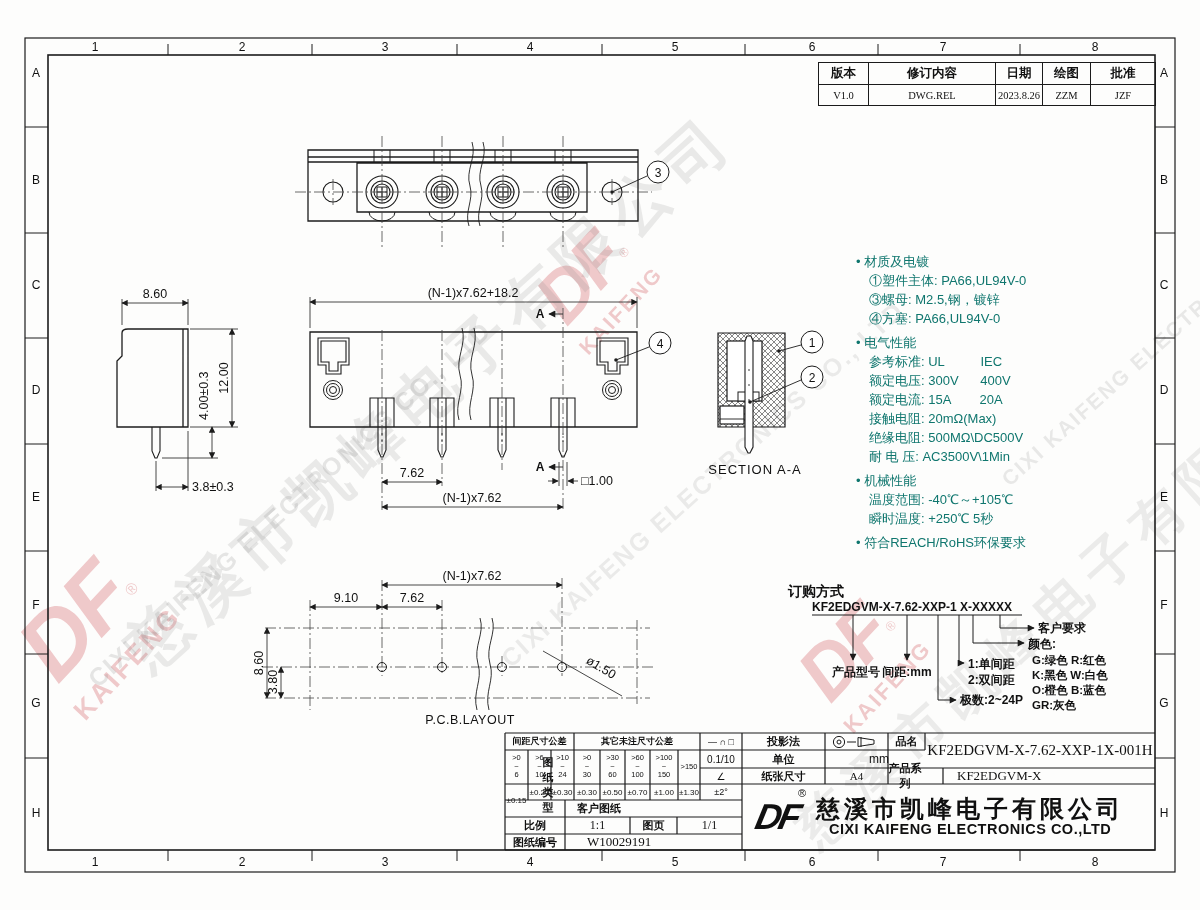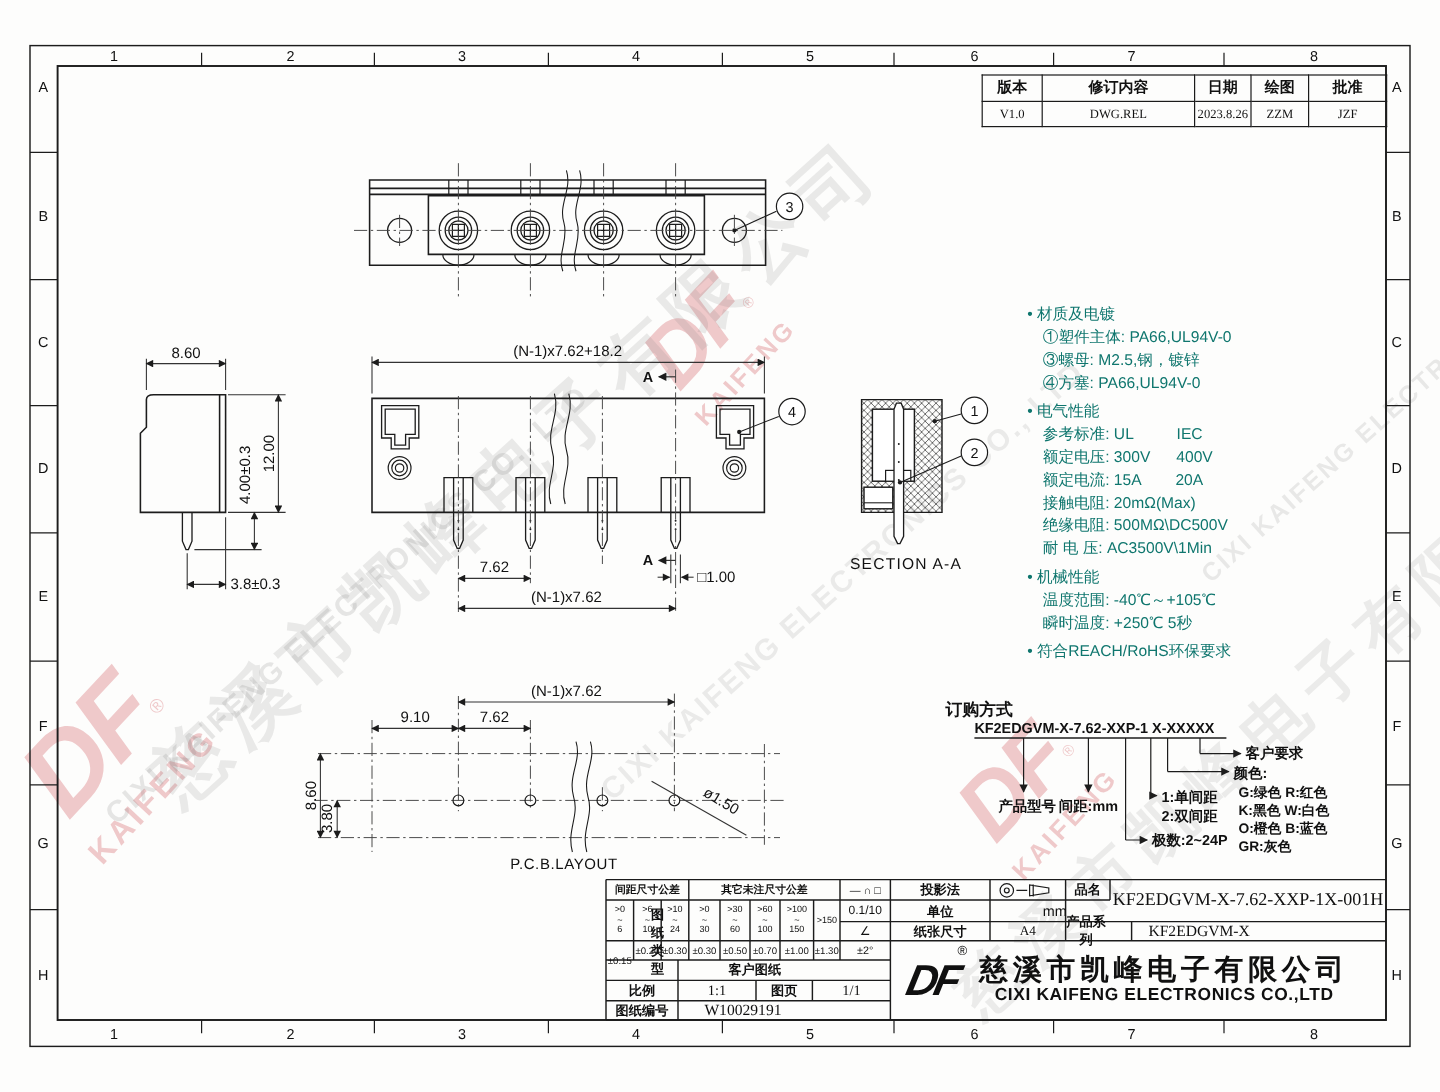--- a/index.html
+++ b/index.html
@@ -351,21 +351,21 @@
   <div class="cell" style="left:528px;top:784px;width:23px;height:16px;font-size:8px;">±0.20</div>
   <div class="cell" style="left:551px;top:784px;width:23px;height:16px;font-size:8px;">±0.30</div>
   <div class="cell" style="left:574px;top:784px;width:26px;height:16px;font-size:8px;">±0.30</div>
   <div class="cell" style="left:600px;top:784px;width:25px;height:16px;font-size:8px;">±0.50</div>
   <div class="cell" style="left:625px;top:784px;width:25px;height:16px;font-size:8px;">±0.70</div>
   <div class="cell" style="left:650px;top:784px;width:28px;height:16px;font-size:8px;">±1.00</div>
   <div class="cell" style="left:678px;top:784px;width:22px;height:16px;font-size:8px;">±1.30</div>
   <div class="cell" style="left:700px;top:784px;width:42px;height:16px;font-size:9px;">±2°</div>
 
   <div class="cell cjk" style="left:505px;top:776px;width:44px;height:17px;font-size:11px;padding-left:42px;">图纸类型</div>
-  <div class="cell cjk" style="left:565px;top:800px;width:177px;height:17px;font-size:11px;justify-content:flex-start;padding-left:42px;">客户图纸</div>
+  <div class="cell cjk" style="left:565px;top:800px;width:177px;height:17px;font-size:11px;justify-content:flex-start;padding-left:12px;">客户图纸</div>
   <div class="cell cjk" style="left:505px;top:817px;width:60px;height:17px;font-size:11px;">比例</div>
   <div class="cell ser" style="left:565px;top:817px;width:65px;height:17px;font-size:12px;">1:1</div>
   <div class="cell cjk" style="left:630px;top:817px;width:47px;height:17px;font-size:11px;">图页</div>
   <div class="cell ser" style="left:677px;top:817px;width:65px;height:17px;font-size:12px;">1/1</div>
   <div class="cell cjk" style="left:505px;top:834px;width:60px;height:16px;font-size:11px;">图纸编号</div>
   <div class="cell ser" style="left:565px;top:834px;width:177px;height:16px;font-size:13px;justify-content:flex-start;padding-left:22px;">W10029191</div>
 
   <div class="cell company" style="left:742px;top:784px;width:413px;height:66px;">
     <div style="display:flex;align-items:flex-start;">
       <span class="logo-df">DF</span>

